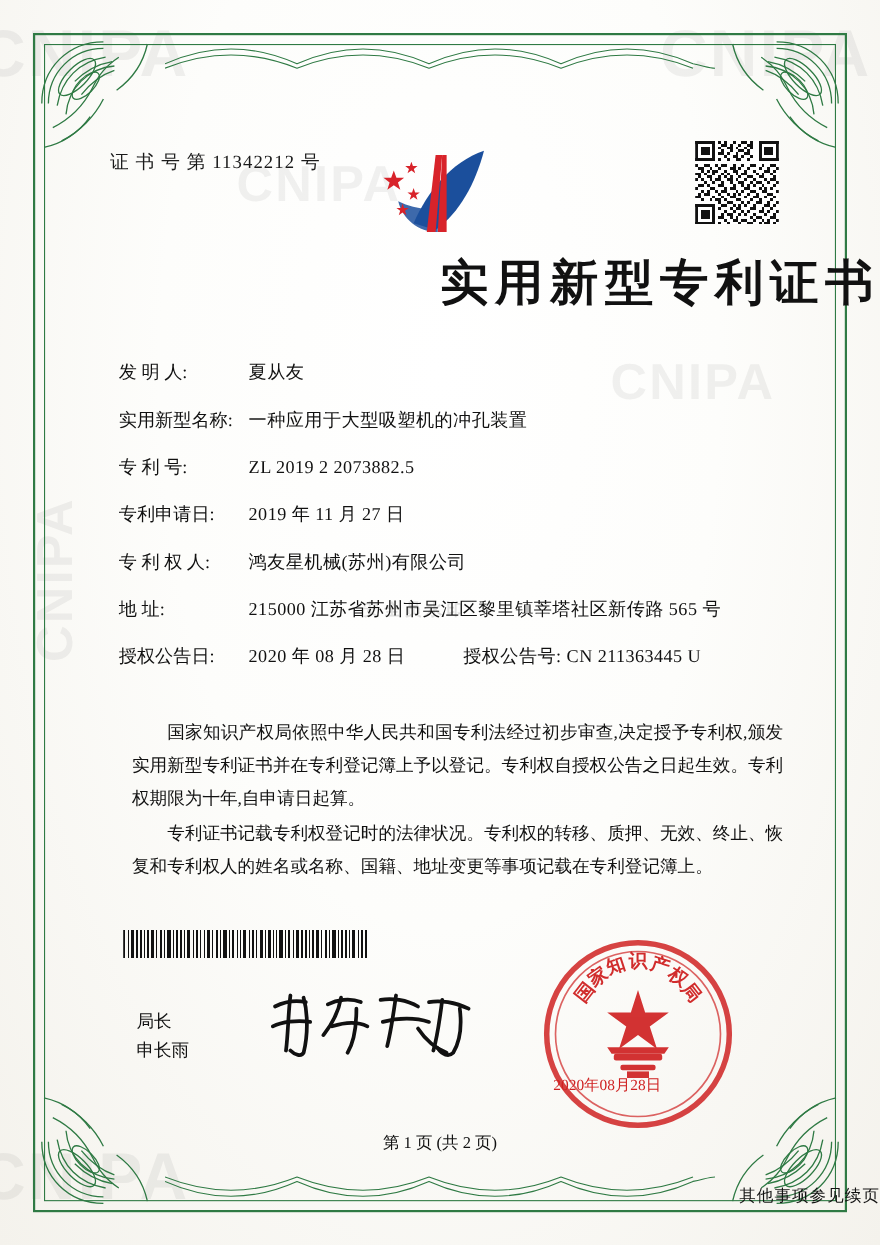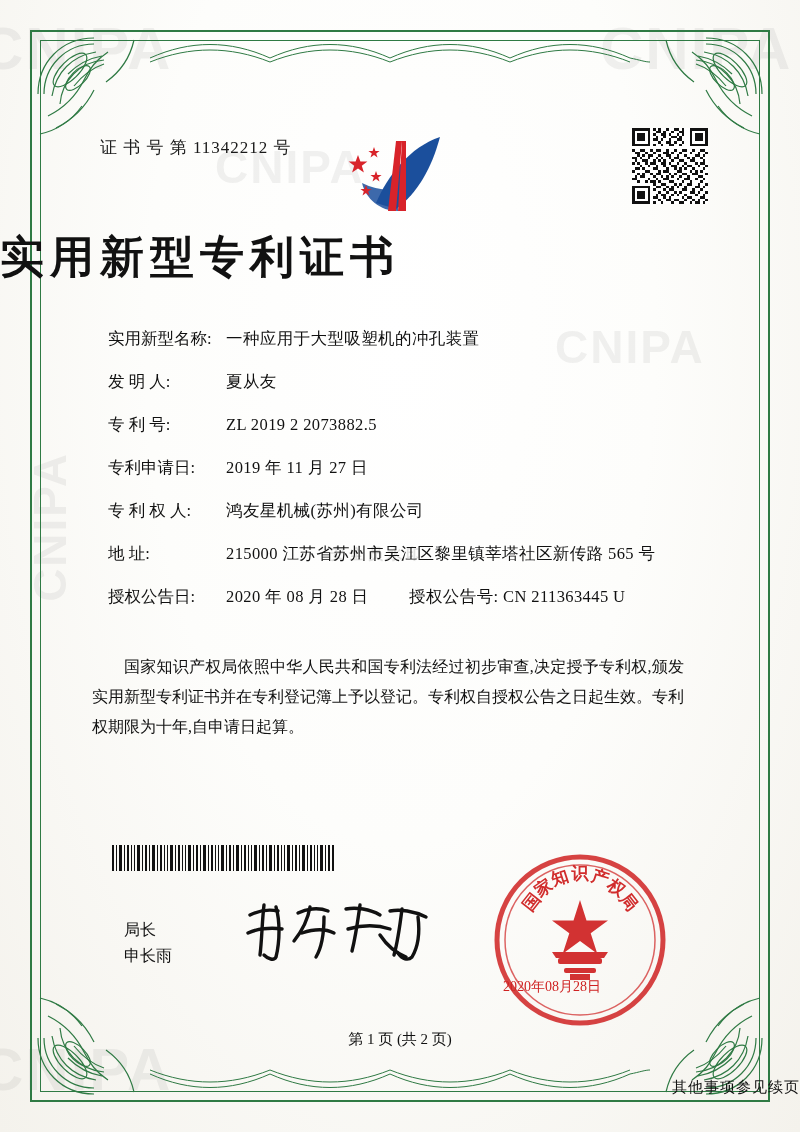--- a/index.html
+++ b/index.html
@@ -95,21 +95,21 @@
   .qr {
     position: absolute;
     right: 92px; top: 128px;
     width: 76px; height: 76px;
   }
 
   .title {
     position: absolute;
     left: 0; right: 0;
     top: 228px;
-    text-align: left;
+    text-align: right;
     font-family: Liberation Mono, monospace;
     font-weight: bold;
     font-size: 44px;
     letter-spacing: 6px;
     color: #111;
   }
 
   
   .fields {
     position: absolute;
@@ -127,27 +127,27 @@
   .row .lbl {
     width: 118px;
     flex: 0 0 118px;
     letter-spacing: 0px;
   }
   .row .val {
     flex: 1 1 auto;
     letter-spacing: 0.4px;
   }
   .row.inline2 .val2-lbl {
-    margin-left: 36px;
+    margin-left: 48px;
   }
 
   
   .paras {
     position: absolute;
-    left: 92px;
+    left: 120px;
     top: 652px;
     width: 592px;
     font-size: 16px;
     line-height: 30px;
     color: #111;
     text-align: justify;
   }
   .paras p {
     margin: 0 0 2px 0;
     text-indent: 2em;
@@ -546,26 +546,26 @@
         <rect x="22" y="28" width="1" height="1"></rect>
         <rect x="24" y="28" width="2" height="1"></rect>
         <rect x="27" y="28" width="1" height="1"></rect>
     </g>
   </svg>
 
   <div class="title">实用新型专利证书</div>
 
   <div class="fields">
     <div class="row">
+      <div class="lbl">发 明 人:</div>
+      <div class="val">夏从友</div>
+    </div>
+    <div class="row">
       <div class="lbl">实用新型名称:</div>
       <div class="val">一种应用于大型吸塑机的冲孔装置</div>
-    </div>
-    <div class="row">
-      <div class="lbl">发 明 人:</div>
-      <div class="val">夏从友</div>
     </div>
     <div class="row">
       <div class="lbl">专 利 号:</div>
       <div class="val">ZL 2019 2 2073882.5</div>
     </div>
     <div class="row">
       <div class="lbl">专利申请日:</div>
       <div class="val">2019 年 11 月 27 日</div>
     </div>
     <div class="row">
@@ -581,20 +581,21 @@
       <div class="val">
         <span>2020 年 08 月 28 日</span>
         <span class="val2-lbl">授权公告号:</span>
         <span>CN 211363445 U</span>
       </div>
     </div>
   </div>
 
   <div class="paras">
     <p>国家知识产权局依照中华人民共和国专利法经过初步审查,决定授予专利权,颁发实用新型专利证书并在专利登记簿上予以登记。专利权自授权公告之日起生效。专利权期限为十年,自申请日起算。</p>
+    <p>专利证书记载专利权登记时的法律状况。专利权的转移、质押、无效、终止、恢复和专利权人的姓名或名称、国籍、地址变更等事项记载在专利登记簿上。</p>
   </div>
 
   <svg class="barcode" viewBox="0 0 222 26" preserveAspectRatio="none" shape-rendering="crispEdges">
     <g fill="#111">
       <rect x="0" y="0" width="2" height="26"></rect>
         <rect x="4" y="0" width="1" height="26"></rect>
       <rect x="7" y="0" width="3" height="26"></rect>
         <rect x="12" y="0" width="1" height="26"></rect>
       <rect x="15" y="0" width="2" height="26"></rect>
         <rect x="19" y="0" width="1" height="26"></rect>

